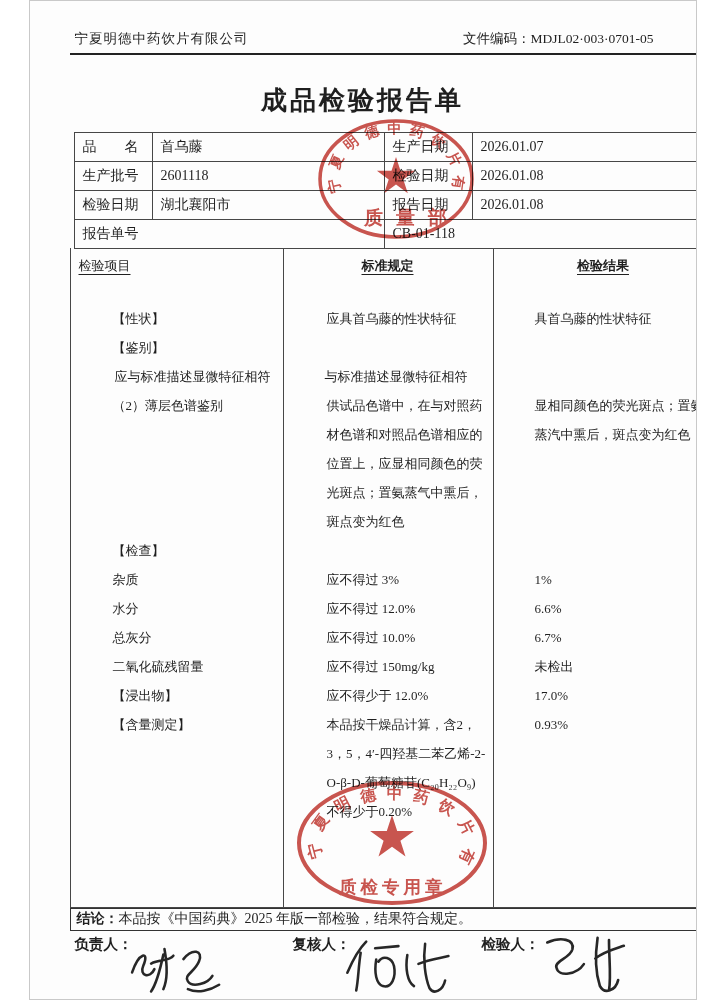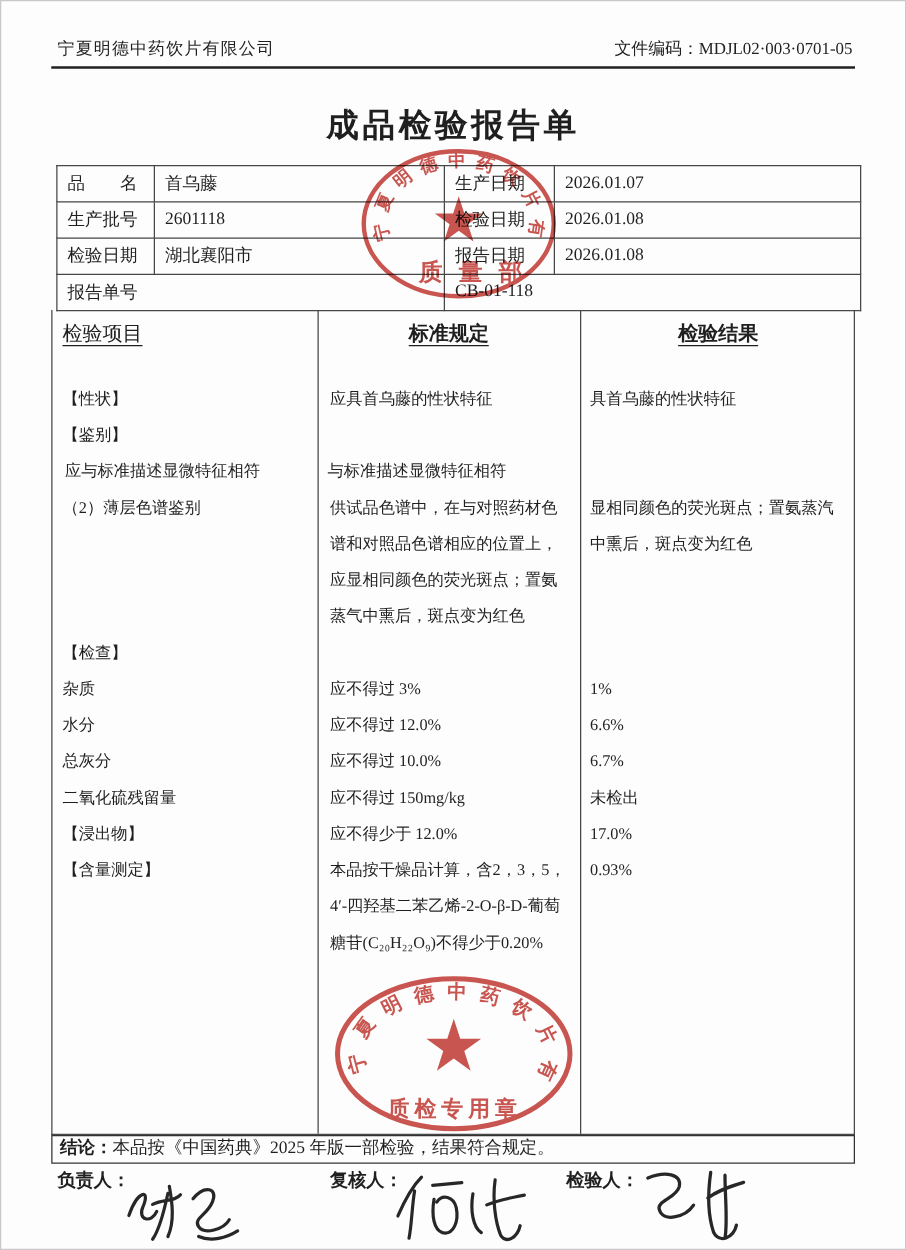--- a/index.html
+++ b/index.html
@@ -1,18 +1,18 @@
 <!DOCTYPE html>
 <html><head>
 <meta charset="utf-8">
 <style>
   * { margin:0; padding:0; box-sizing:border-box; }
   html,body { background:#ffffff; }
   .page {
-    position:relative; width:725px; height:1000px; margin:0 auto;
+    position:relative; width:668px; height:1000px; margin:0 auto;
     background:#fdfdfd; color:#1f1f1f;
     font-family:"Liberation Serif","DejaVu Serif",serif;
     border:1px solid #c9c9c9; overflow:hidden;
   }
   
   .hdr-company { position:absolute; left:45px; top:29px; font-size:13.5px; letter-spacing:1px; }
   .hdr-code { position:absolute; right:42px; top:29px; font-size:13.5px; }
   .hdr-rule { position:absolute; left:40px; top:52px; width:643px; height:2px; background:#222; }
   
   .title { position:absolute; left:0; top:82px; width:100%; text-align:center;
@@ -20,26 +20,26 @@
   
   .info-table { position:absolute; left:44px; top:131px; width:643px;
                 border-collapse:collapse; table-layout:fixed; font-size:14px; }
   .info-table td { border:1px solid #474747; height:29px; padding:0 8px; vertical-align:middle; }
   
   .main-table { position:absolute; left:40px; top:247px; width:643px; height:660px;
                 border:1px solid #474747; border-top:none; font-size:13px; }
   .vline { position:absolute; top:0; bottom:0; width:1px; background:#474747; }
   .vline.v1 { left:212px; } .vline.v2 { left:422px; }
   .mt-header { display:grid; grid-template-columns:212px 210px 221px; padding-top:9px; height:56px; }
-  .mt-header span { text-decoration:underline; text-underline-offset:4px; font-size:16px; }
+  .mt-header span { text-decoration:underline; text-underline-offset:4px; font-size:13px; }
   .mt-h-item { padding-left:8px; text-align:left; }
   .mt-h-std, .mt-h-res { text-align:center;font-weight:bold; }
   .mt-rows { }
   .mt-row { display:grid; grid-template-columns:212px 210px 221px; }
-  .mt-row > div { line-height:29px; min-height:29px; }
+  .mt-row > div { line-height:29px; min-height:29px;margin-left:34px; }
   .cell-item { padding-left:8px; }
   .cell-std  { padding-left:10px; padding-right:6px; }
   .cell-res  { padding-left:8px;  padding-right:6px; }
   
   .conclusion { position:absolute; left:40px; top:907px; width:643px; height:23px;
                 border:1.5px solid #333; font-size:14px; line-height:20px; padding-left:6px;
                 background:transparent; }
   .conclusion b { font-weight:bold; }
   
   .sig-label { position:absolute; top:934px; font-size:14.5px; font-weight:bold; }

